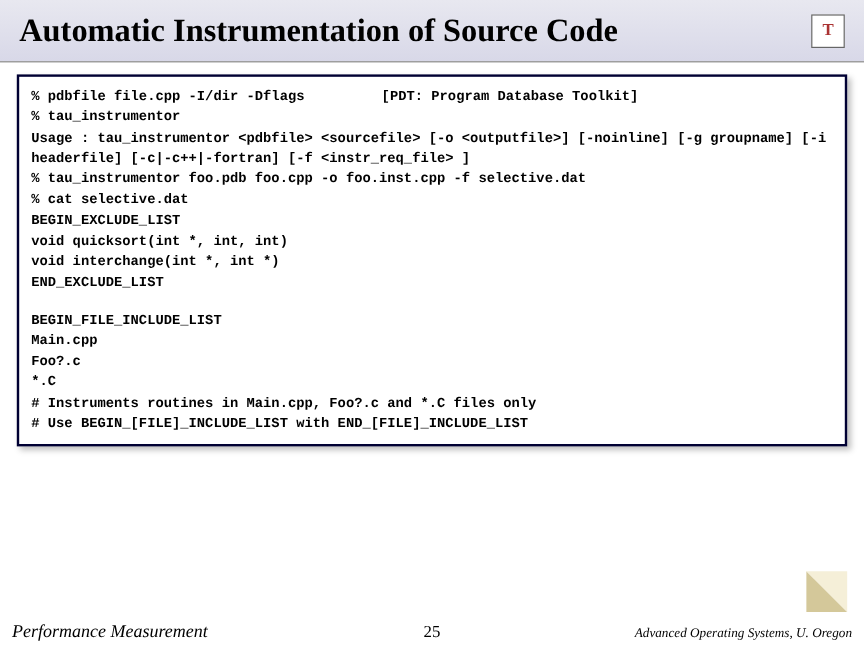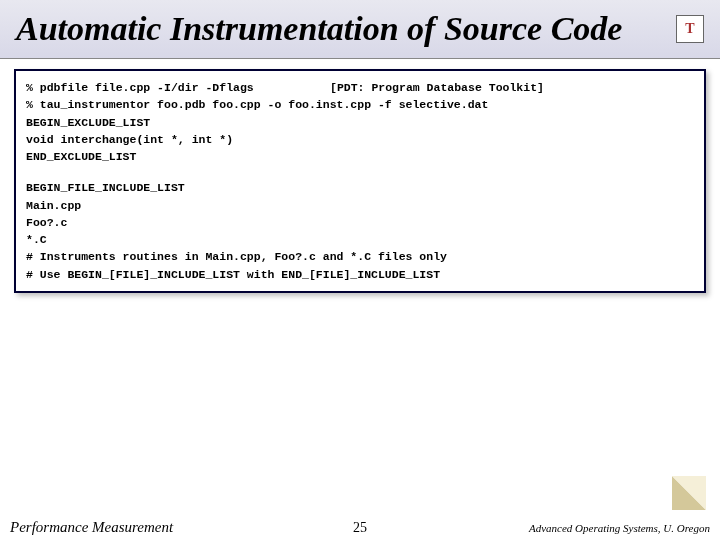--- a/index.html
+++ b/index.html
@@ -13,22 +13,21 @@
   }
   .title-bar {
     background: linear-gradient(#e8e8f0, #d8d8e8);
     border-bottom: 1px solid #888;
     padding: 10px 16px;
     display: flex;
     justify-content: space-between;
     align-items: center;
   }
   .title-text {
-    font-size: 34px;
-    font-style: italic;
+    font-size: 27px;
     font-weight: bold;
     color: #000;
   }
   .logo-box {
     width: 28px;
     height: 28px;
     border: 1px solid #666;
     background: #fff;
     display: flex;
     align-items: center;
@@ -48,21 +47,21 @@
     font-weight: bold;
     line-height: 1.5;
     color: #000;
     box-shadow: 3px 3px 5px rgba(0,0,0,0.25);
     position: relative;
   }
   .code-line { white-space: pre-wrap; word-break: break-word; }
   .blank-line { height: 14px; }
   .annot {
     position: absolute;
-    left: 314px;
+    left: 302px;
     top: 8px;
     color: #000;
   }
   .page-fold {
     position: absolute;
     right: 14px;
     bottom: 30px;
     width: 0; height: 0;
     border-right: 34px solid transparent;
     border-bottom: 34px solid #d4c89a;
@@ -93,22 +92,26 @@
 <body>
 
 <div class="title-bar">
   <div class="title-text">Automatic Instrumentation of Source Code</div>
   <div class="logo-box">T</div>
 </div>
 
 <div class="code-panel">
   <div class="annot">[PDT: Program Database Toolkit]</div>
   <div class="code-line">% pdbfile file.cpp -I/dir -Dflags</div>
+  <div class="code-line">% tau_instrumentor</div>
+  <div class="code-line">Usage : tau_instrumentor &lt;pdbfile&gt; &lt;sourcefile&gt; [-o &lt;outputfile&gt;] [-noinline] [-g groupname] [-i headerfile] [-c|-c++|-fortran] [-f &lt;instr_req_file&gt; ]</div>
   <div class="code-line">% tau_instrumentor foo.pdb foo.cpp -o foo.inst.cpp -f selective.dat</div>
+  <div class="code-line">% cat selective.dat</div>
   <div class="code-line">BEGIN_EXCLUDE_LIST</div>
+  <div class="code-line">void quicksort(int *, int, int)</div>
   <div class="code-line">void interchange(int *, int *)</div>
   <div class="code-line">END_EXCLUDE_LIST</div>
   <div class="blank-line"></div>
   <div class="code-line">BEGIN_FILE_INCLUDE_LIST</div>
   <div class="code-line">Main.cpp</div>
   <div class="code-line">Foo?.c</div>
   <div class="code-line">*.C</div>
   <div class="code-line"># Instruments routines in Main.cpp, Foo?.c and *.C files only</div>
   <div class="code-line"># Use BEGIN_[FILE]_INCLUDE_LIST with END_[FILE]_INCLUDE_LIST</div>
 </div>

